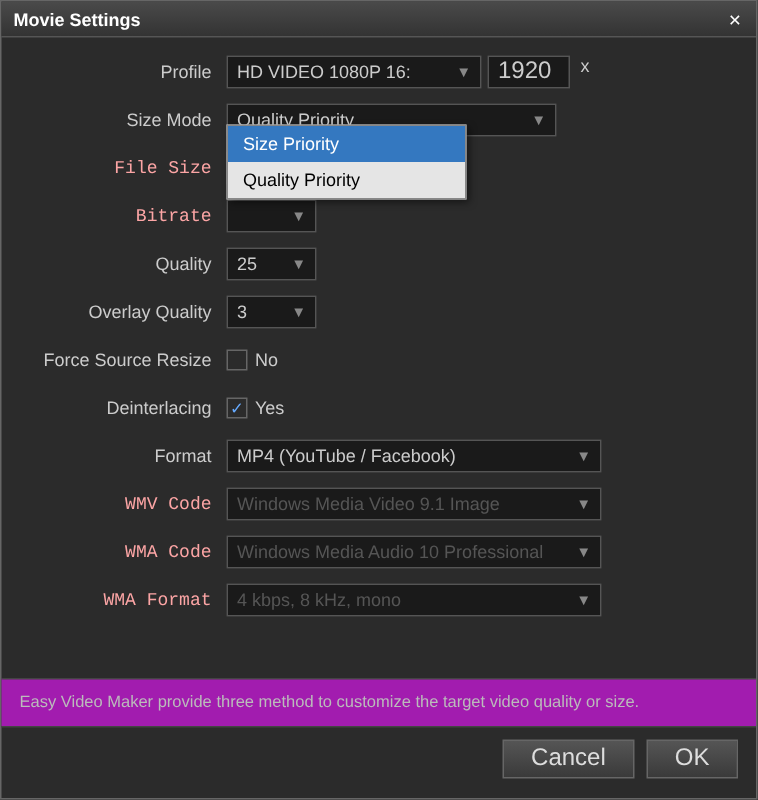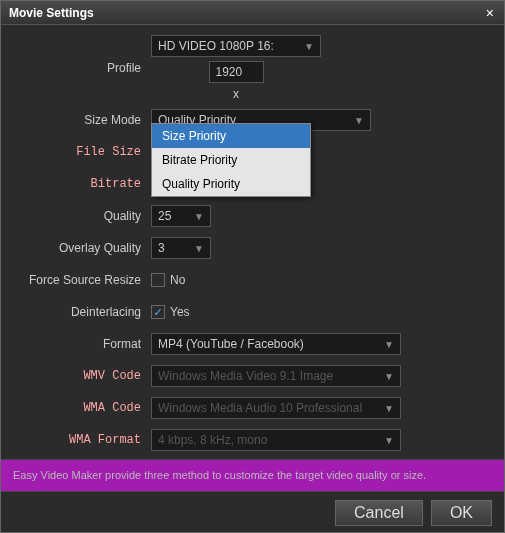--- a/index.html
+++ b/index.html
@@ -99,42 +99,41 @@
       color: #555;
       cursor: default;
     }
     .dropdown-arrow {
       color: #888;
       font-size: 10px;
       margin-left: 4px;
     }
     .profile-row {
       display: flex;
-      align-items: center;
+      align-items: flex-start;
       gap: 4px;
-      flex-direction: column;
     }
     .profile-select {
       background: #1a1a1a;
       border: 1px solid #555;
       color: #ccc;
       padding: 2px 6px;
       font-size: 12px;
       height: 22px;
       display: flex;
       align-items: center;
       justify-content: space-between;
       width: 170px;
     }
     .dimension-box {
       background: #1a1a1a;
       border: 1px solid #555;
       color: #ccc;
       padding: 0 6px;
-      font-size: 12px;
+      font-size: 16px;
       height: 22px;
       width: 55px;
       display: flex;
       align-items: center;
     }
     .x-sep {
       color: #ccc;
       margin: 0 3px;
     }
     
@@ -241,21 +240,20 @@
 
       <div class="form-row" style="z-index:200; position:relative;">
         <div class="form-label">Size Mode</div>
         <div class="form-control form-control-wide">
           <span>Quality Priority</span>
           <span class="dropdown-arrow">▼</span>
         </div>
 
         <div class="dropdown-popup">
           <div class="dropdown-item highlighted">Size Priority</div>
-          <div class="dropdown-item">Bitrate Priority</div>
           <div class="dropdown-item">Quality Priority</div>
         </div>
       </div>
 
       <div class="form-row">
         <div class="form-label dimmed">File Size</div>
         <div class="form-control form-control-narrow form-control-disabled">
           <span></span>
           <span class="dropdown-arrow">▼</span>
         </div>

